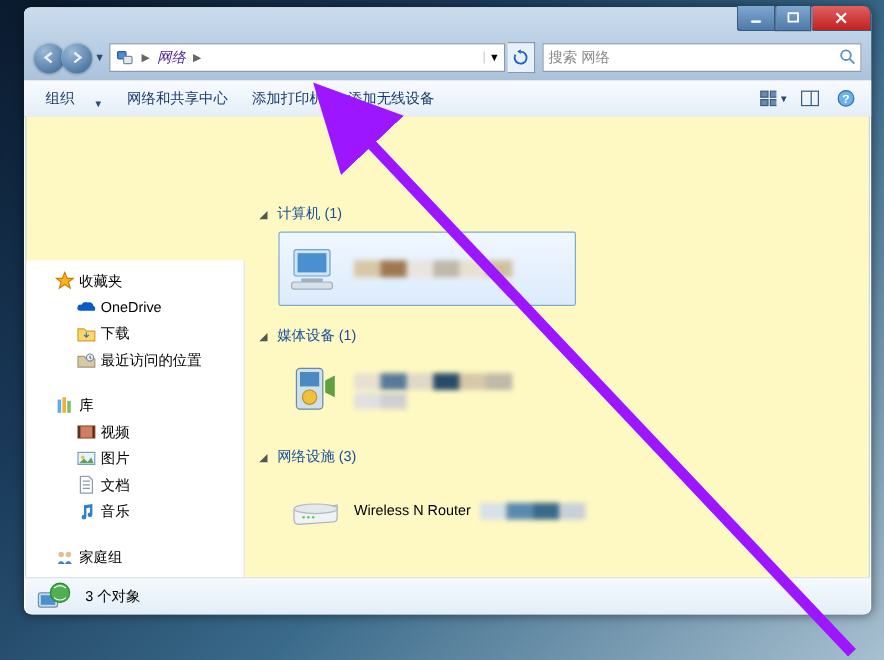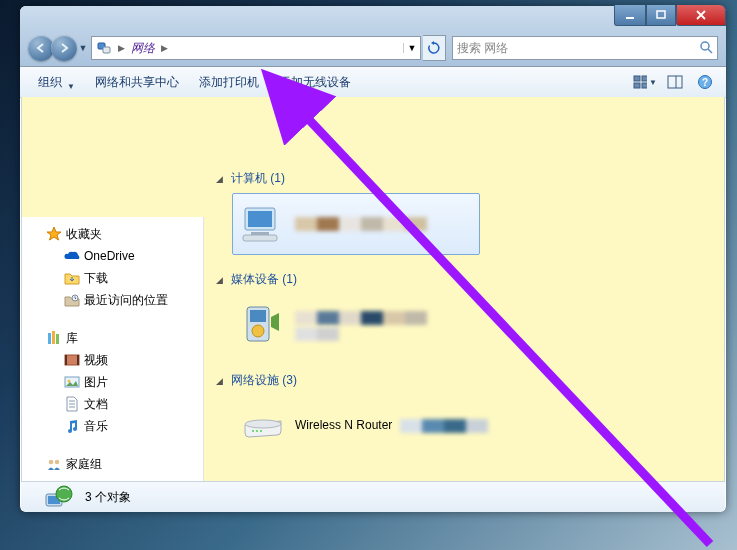--- a/index.html
+++ b/index.html
@@ -38,21 +38,21 @@
   .nav-drop { width:12px; text-align:center; color:#2a4a6a; font-size:9px;}
   .addr-bar { flex:1; height:22px; background:#fff; border:1px solid #8a9aaa; display:flex; align-items:center;}
   .addr-bar .icon { width:16px; height:16px; margin:0 4px; display:inline-flex; align-items:center; justify-content:center;}
   .addr-crumb { padding:0 4px; height:100%; display:flex; align-items:center; color:#4c1d95;font-style:italic; }
   .addr-sep { color:#666; font-size:9px; padding:0 2px;}
   .addr-drop { width:16px; border-left:1px solid #ccc; text-align:center; color:#000; font-size:9px; margin-left:auto;}
   .refresh-btn { width:22px; height:24px; background:#e8f0f8; border:1px solid #8a9aaa; border-left:none; display:flex; align-items:center; justify-content:center; color:#2060c0; font-size:12px;}
   .search-box { width:256px; height:22px; background:#fff; border:1px solid #8a9aaa; margin-left:4px; display:flex; align-items:center; padding:0 4px; color:#888; gap:4px;}
   
   .toolbar { height:30px; background:linear-gradient(to bottom,#f8fbfe,#e4eef7); border-bottom:1px solid #c8d4e0; display:flex; align-items:center; padding:0 8px; gap:0; }
-  .toolbar .tb-item { padding:4px 10px; color:#1a3a6a; display:flex; align-items:flex-end; gap:3px;font-family:Liberation Serif, serif; }
+  .toolbar .tb-item { padding:4px 10px; color:#1a3a6a; display:flex; align-items:flex-end; gap:14px;font-family:Liberation Serif, serif; }
   .toolbar .tb-drop { font-size:8px; color:#2a4a6a; margin-left:2px;}
   .toolbar .tb-right { margin-left:auto; display:flex; align-items:center; gap:4px;}
   .tb-icon-btn { width:24px; height:22px; border:1px solid transparent; border-radius:2px; display:flex; align-items:center; justify-content:center;}
   
   .body-area { position:absolute; top:91px; left:1px; right:1px; bottom:31px; display:flex; background:#fef9c3; border-left:1px solid #c8d4e0; border-right:1px solid #c8d4e0;align-items:flex-end;}
   .sidebar { width:175px; border-right:1px solid #e0e4e8; padding:6px 0 6px 6px; overflow:hidden; background:#fff;}
   .sidebar .tree-item { display:flex; align-items:center; height:20px; padding:1px 0; gap:4px; color:#000;}
   .sidebar .tree-item.header { font-weight:normal; color:#000; margin-top:0;}
   .sidebar .tree-indent { width:14px; display:inline-flex; justify-content:center; color:#777; font-size:9px;}
   .sidebar .tree-icon { width:16px; height:16px; display:inline-flex; align-items:center; justify-content:center;}
@@ -64,21 +64,21 @@
   .group-title { color:#1a4e9c;}
   .group-items { padding:6px 0 6px 16px;}
   .item-tile { display:inline-flex; align-items:center; height:52px; padding:4px 8px; gap:10px; border:1px solid transparent; border-radius:2px;}
   .item-tile.selected { border:1px solid #7da9d9; background:linear-gradient(to bottom,#f0f7ff,#dcebfb);}
   .item-icon { width:44px; height:44px; display:flex; align-items:center; justify-content:center;}
   .item-labels { display:flex; flex-direction:column; line-height:1.3;}
   .item-labels .name { color:#000;}
   .redact { display:inline-flex; height:14px; filter:blur(2px);}
   .redact span { width:22px; height:14px; }
   
-  .status-bar { position:absolute; left:1px; right:1px; bottom:0; height:30px; border-top:1px solid #c8d4e0; background:linear-gradient(to bottom,#f4f9fe,#e4eef7); display:flex; align-items:center; gap:10px; padding:0 20px; border-radius:0 0 6px 6px;}
+  .status-bar { position:absolute; left:1px; right:1px; bottom:0; height:30px; border-top:1px solid #c8d4e0; background:linear-gradient(to bottom,#f4f9fe,#e4eef7); display:flex; align-items:center; gap:10px; padding:0 6px; border-radius:0 0 6px 6px;}
   .status-icon { width:34px; height:24px; display:flex; align-items:center; justify-content:center;}
   
   .annotation { position:absolute; left:0; top:0; width:737px; height:550px; pointer-events:none;}
 </style>
 </head>
 <body>
 
 <div class="desktop">
   <div class="window">
 

